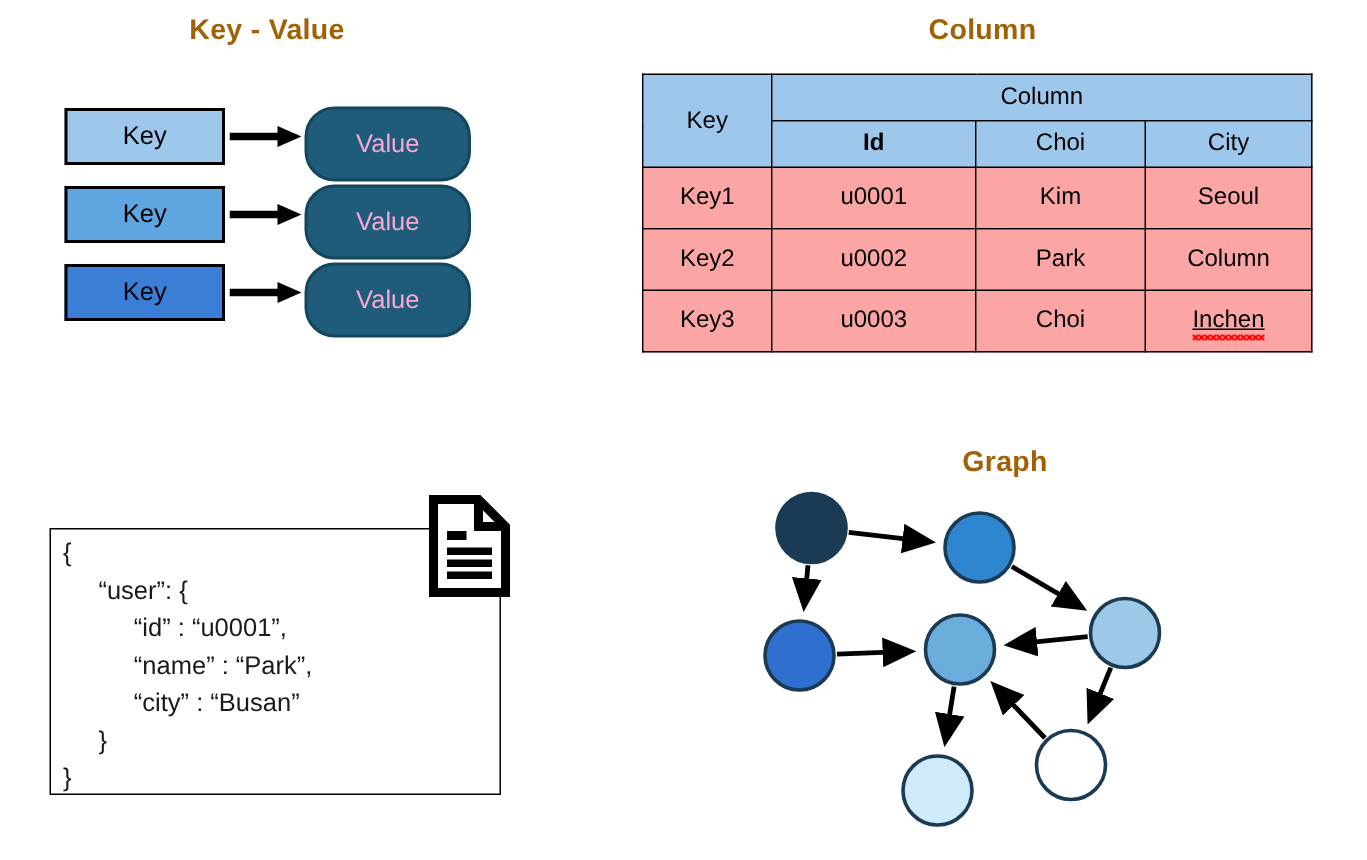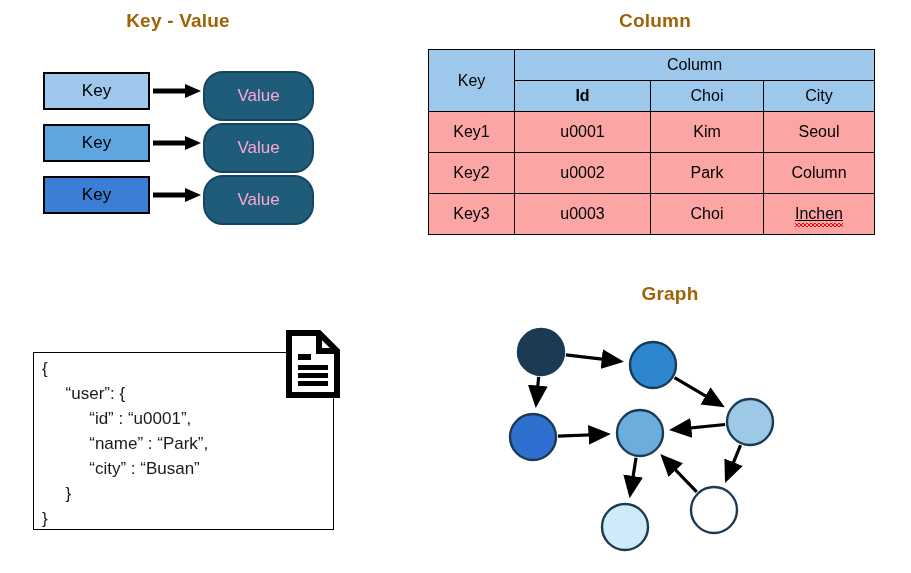--- a/index.html
+++ b/index.html
@@ -143,21 +143,21 @@
   }
   #doc-icon {
     position: absolute;
     left: 286px;
     top: 330px;
     width: 54px;
     height: 68px;
   }
 
   
-  #graph-title { left: 615px; top: 283px; width: 110px; text-align: center; }
+  #graph-title { left: 615px; top: 298px; width: 110px; text-align: center; }
 
   #graph-svg {
     position: absolute;
     left: 460px;
     top: 310px;
     width: 451px;
     height: 263px;
   }
   .gnode { stroke: #1B3A54; stroke-width: 2.4; }
   .gedge { stroke: #000000; stroke-width: 3.2; fill: none; }

